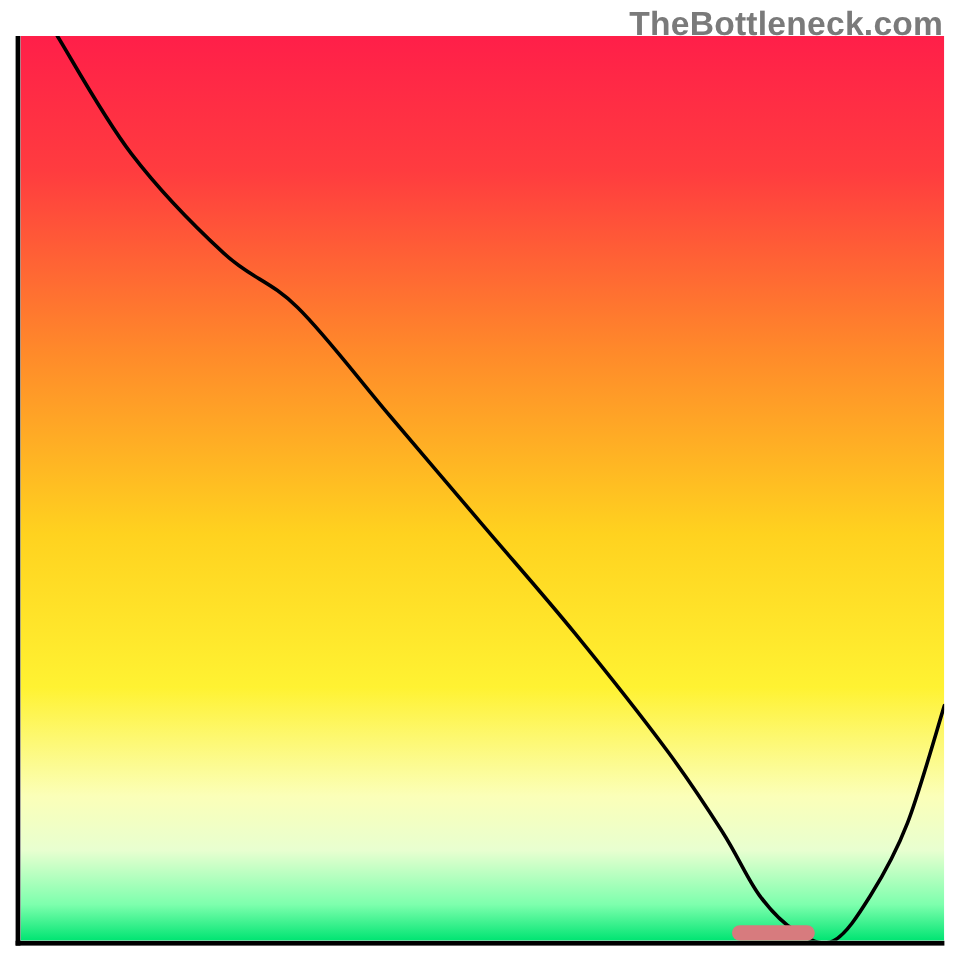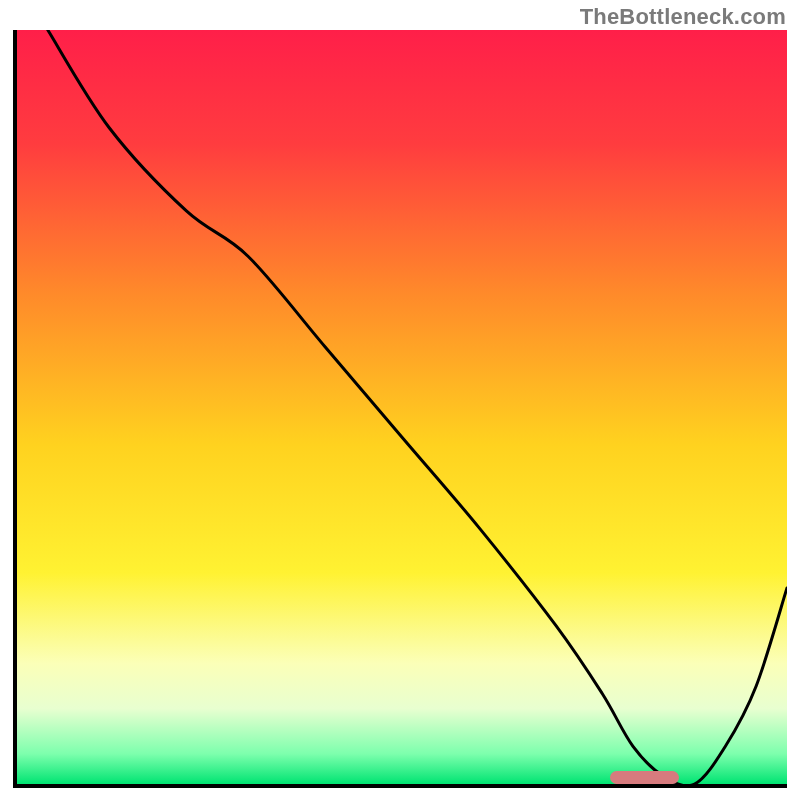--- a/index.html
+++ b/index.html
@@ -8,21 +8,21 @@
     height: 800px;
     background: #ffffff;
     font-family: Arial, Helvetica, sans-serif;
     position: relative;
     overflow: hidden;
   }
   .watermark {
     position: absolute;
     top: 4px;
     right: 14px;
-    font-size: 22px;
+    font-size: 28px;
     font-weight: 600;
     color: #7a7a7a;
     letter-spacing: 0.2px;
     z-index: 5;
   }
   .plot-frame {
     position: absolute;
     left: 13px;
     top: 30px;
     width: 774px;

